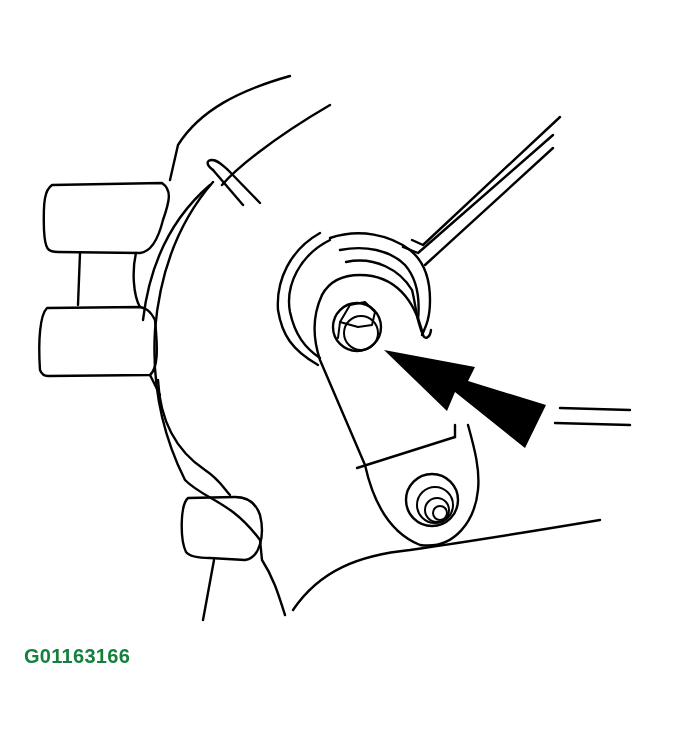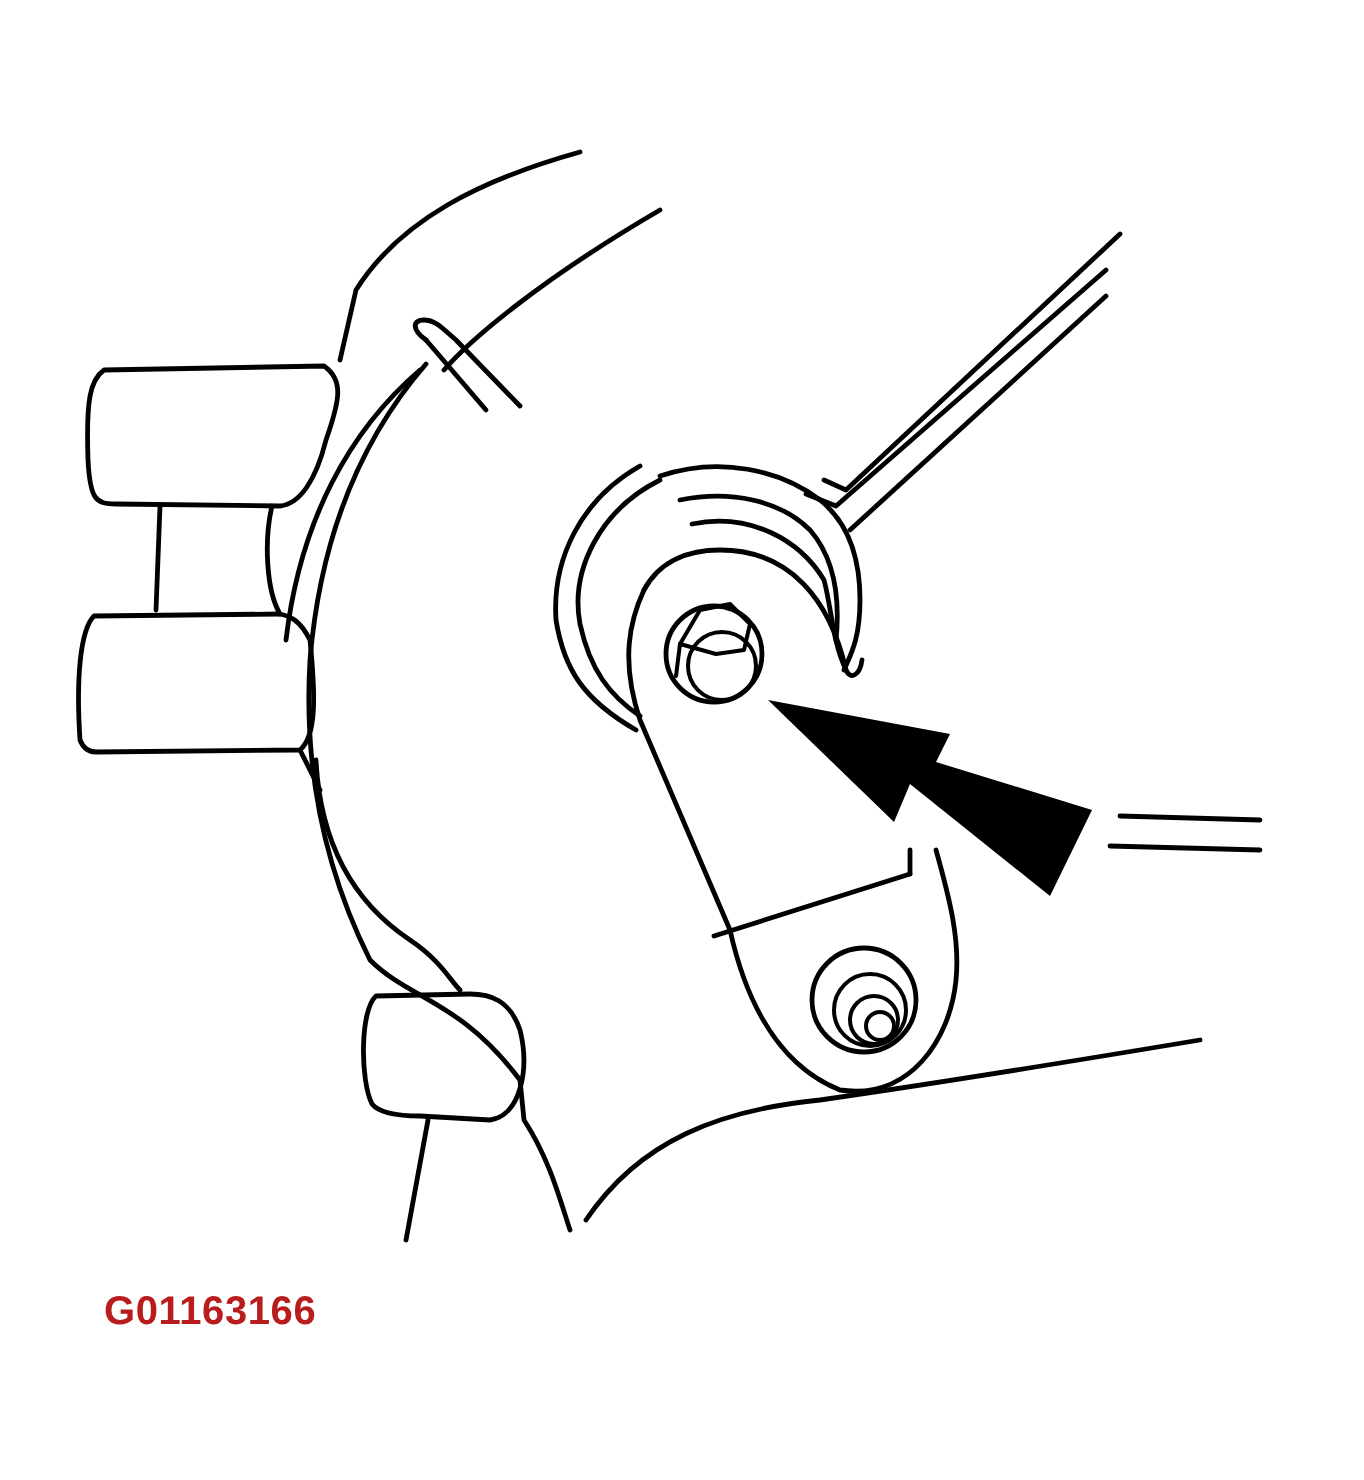--- a/index.html
+++ b/index.html
@@ -1,20 +1,20 @@
 <!DOCTYPE html>
 <html><head>
 <meta charset="utf-8">
 <style>
   html, body { margin:0; padding:0; background:#ffffff; }
   body { width:682px; height:740px; position:relative; overflow:hidden; font-family:"Liberation Sans", sans-serif; }
   #drawing { position:absolute; left:0; top:0; width:682px; height:740px; }
   .ln { fill:none; stroke:#000; stroke-width:2.4; stroke-linecap:round; stroke-linejoin:round; }
   .thin { stroke-width:2; }
-  .caption { position:absolute; left:52px; top:645px; font-size:20px; font-weight:bold; color:#b91c1c; letter-spacing:0.3px; }
+  .caption { position:absolute; left:24px; top:645px; font-size:20px; font-weight:bold; color:#15803d; letter-spacing:0.3px; }
 </style>
 </head>
 <body>
 
 <svg id="drawing" viewBox="0 0 682 740" xmlns="http://www.w3.org/2000/svg">
 
   <g>
     <path class="ln" d="M290,76 C240,90 200,110 178,145 L170,180"></path>
     <path class="ln" d="M330,105 C270,140 235,170 222,185"></path>
     <path class="ln" d="M213,182 C180,220 160,270 155,330 C152,380 160,430 185,480 C205,500 230,500 260,540 L262,560 C275,580 280,600 285,615"></path>

